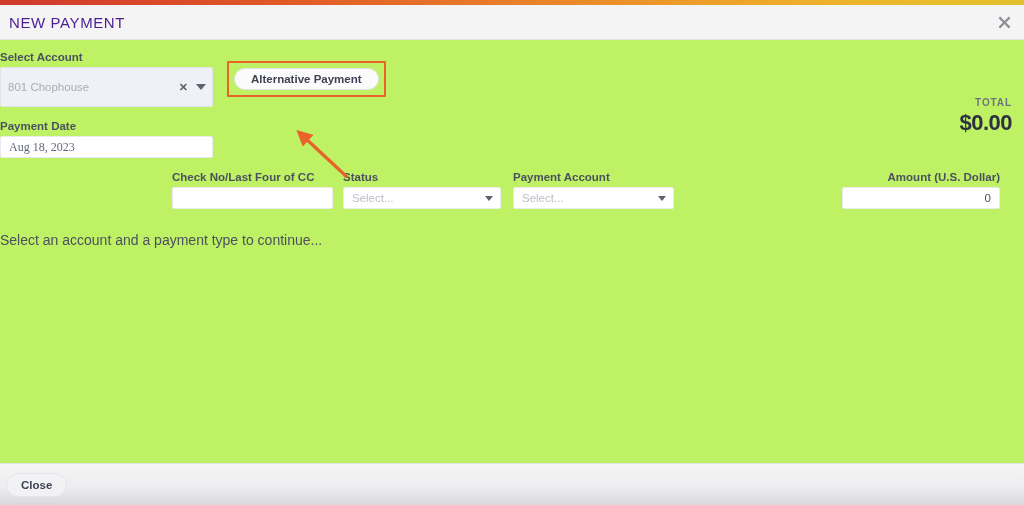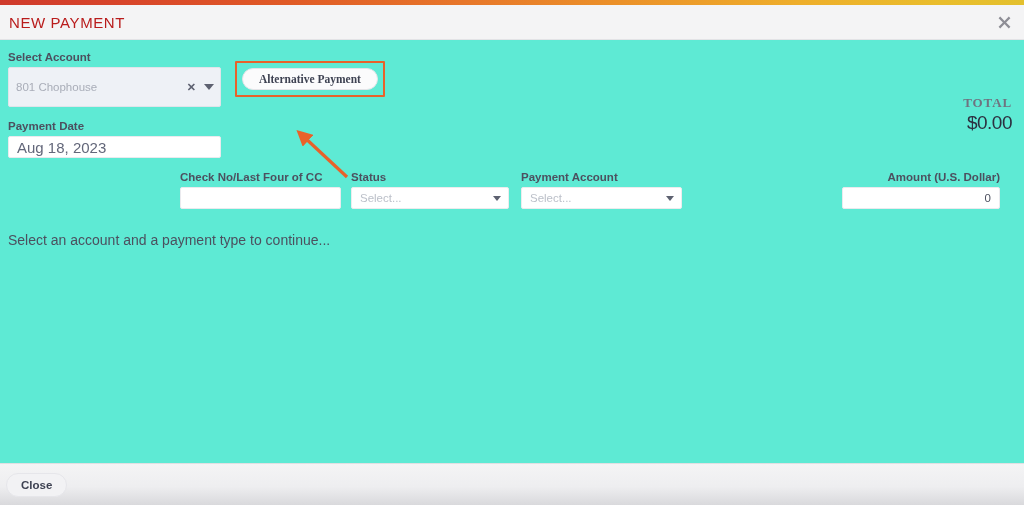--- a/index.html
+++ b/index.html
@@ -45,44 +45,44 @@
     border-bottom: 1px solid #e3e3e6;
     display: flex;
     align-items: center;
     position: relative;
     padding: 0 12px 0 9px;
     box-sizing: border-box;
   }
   .modal-title {
     font-size: 15px;
     letter-spacing: 0.6px;
-    color: #b91c1c;
+    color: #4c1d95;
     font-weight: 400;
   }
   .close-x {
     position: absolute;
     right: 10px;
     top: 50%;
     transform: translateY(-50%);
     width: 20px;
     height: 20px;
     display: flex;
     align-items: center;
     justify-content: center;
     cursor: pointer;
     color: #8e8e96;
   }
   .close-x svg { display: block; }
   
   .body {
     flex: 1 1 auto;
     position: relative;
-    padding: 10px 12px 0 8px;
-    box-sizing: border-box;
-    background: #5eead4;
+    padding: 10px 12px 0 0;
+    box-sizing: border-box;
+    background: #bef264;
   }
   .field-label {
     font-size: 11.5px;
     color: #4c505f;
     font-weight: 600;
     line-height: 14px;
     margin-bottom: 3px;
     white-space: nowrap;
   }
   
@@ -141,56 +141,55 @@
   .alt-pay-btn {
     background: #fbfbfc;
     border: 1px solid #e4e4e8;
     border-radius: 13px;
     font-size: 11.5px;
     font-weight: 700;
     color: #3e4252;
     padding: 4px 16px;
     cursor: pointer;
     white-space: nowrap;
-    font-family: Liberation Serif, serif;
+    font-family: Liberation Sans, sans-serif;
   }
   .total-block {
     position: absolute;
     right: 12px;
     top: 58px;
     text-align: right;
   }
   .total-label {
-    font-size: 13px;
+    font-size: 10px;
     letter-spacing: 0.9px;
     color: #6f7380;
     font-weight: 600;
     line-height: 10px;
-    font-family: Liberation Serif, serif;
   }
   .total-value {
-    font-size: 19px;
-    font-weight: 400;
+    font-size: 22px;
+    font-weight: 700;
     color: #2c3040;
     letter-spacing: -0.5px;
     line-height: 30px;
   }
   
   .row-date { margin-top: 12px; }
   .date-input {
     width: 213px;
     height: 22px;
     background: #ffffff;
     border: 1px solid #eaeaee;
     border-radius: 2px;
-    font-size: 15px;
+    font-size: 12px;
     color: #63677a;
     padding: 0 8px;
     box-sizing: border-box;
-    font-family: Liberation Sans, sans-serif;
+    font-family: Liberation Serif, serif;
     outline: none;
   }
   
   .row-fields {
     margin-top: 12px;
     position: relative;
     height: 40px;
   }
   .fld { position: absolute; top: 0; }
   .fld-method { left: 0;   width: 163px; }

